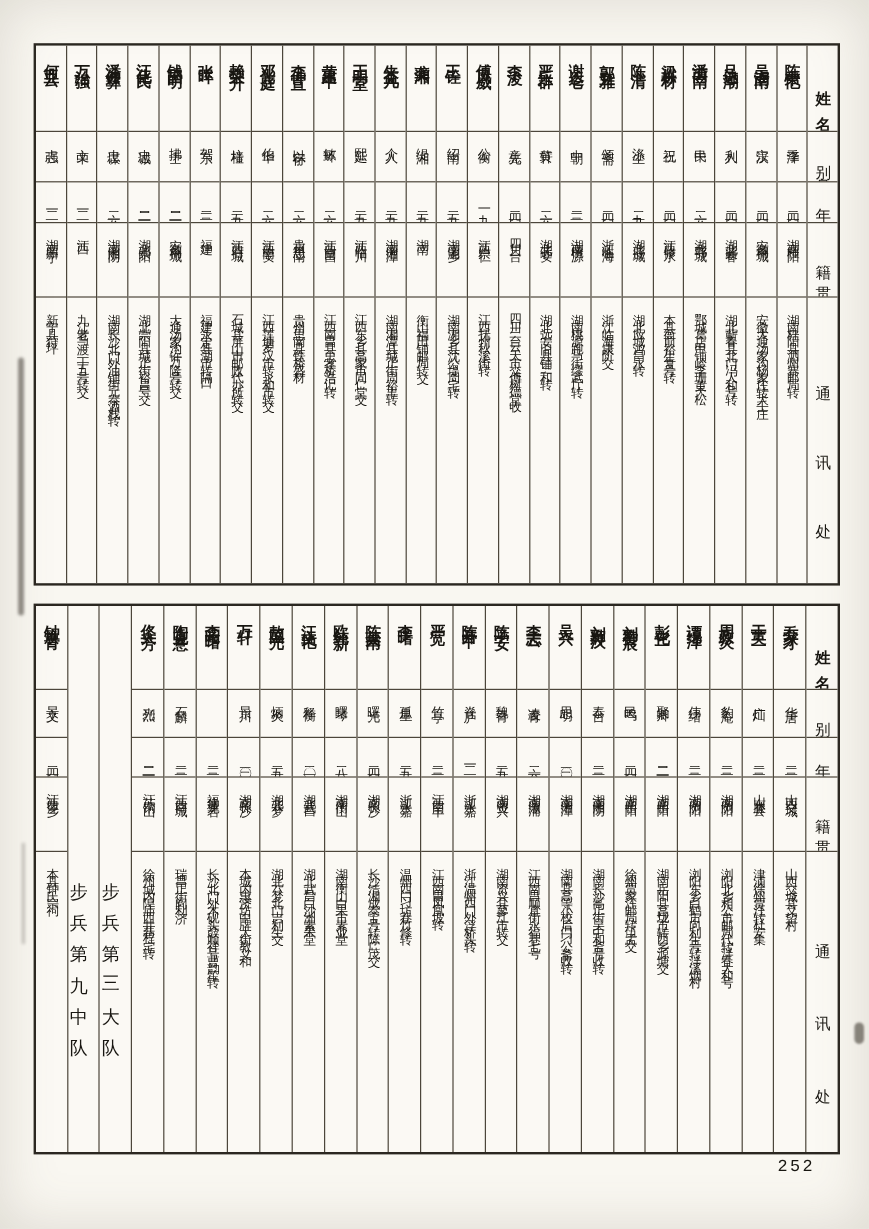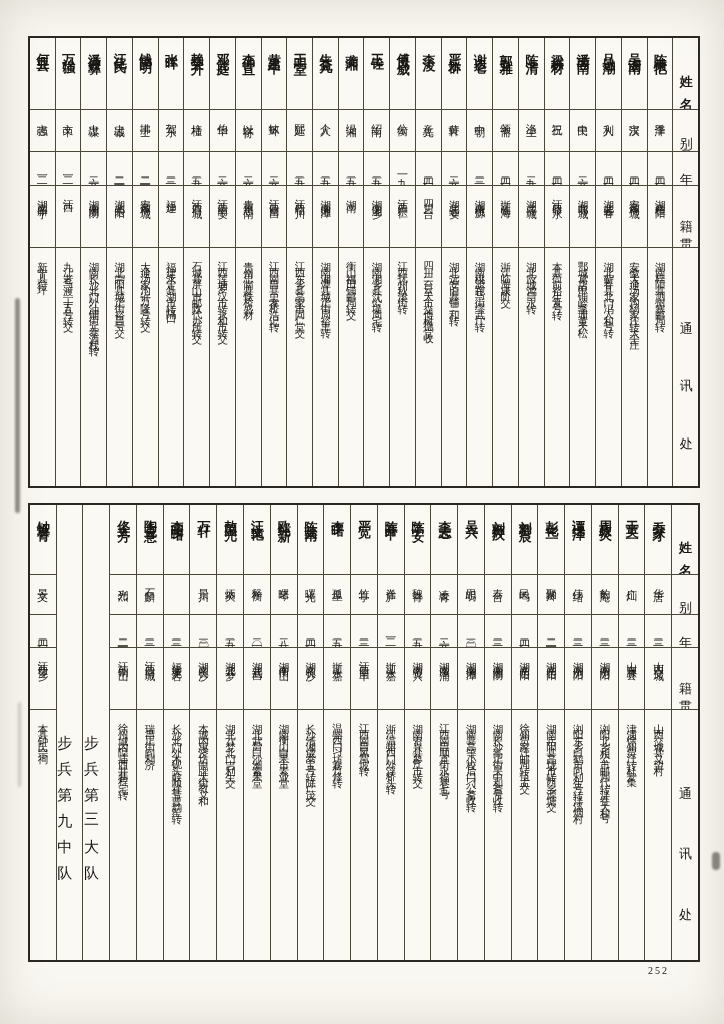--- a/index.html
+++ b/index.html
@@ -83,21 +83,21 @@
     text-orientation: upright;
     padding-top: 136px;
     font-size: 15px;
     letter-spacing: 26px;
     line-height: 1;
   }
 
   .page-number {
     position: absolute;
     top: 965px; left: 648px;
-    font-size: 10px; letter-spacing: 2px;
+    font-size: 14px; letter-spacing: 2px; font-family: Liberation Mono, monospace;
   }
 
   .artifact { position: absolute; background: #2f2a22; pointer-events: none; }
   .artifact-left  { left: 15px;  top: 298px; width: 5px; height: 215px; opacity: .5;  filter: blur(1.2px); border-radius: 3px; }
   .artifact-left2 { left: 18px;  top: 702px; width: 3px; height: 85px;  opacity: .22; filter: blur(1.5px); border-radius: 3px; }
   .artifact-right { left: 712px; top: 852px; width: 8px; height: 18px;  opacity: .55; filter: blur(1px);   border-radius: 4px; }
 </style>
 </head>
 <body>
 

